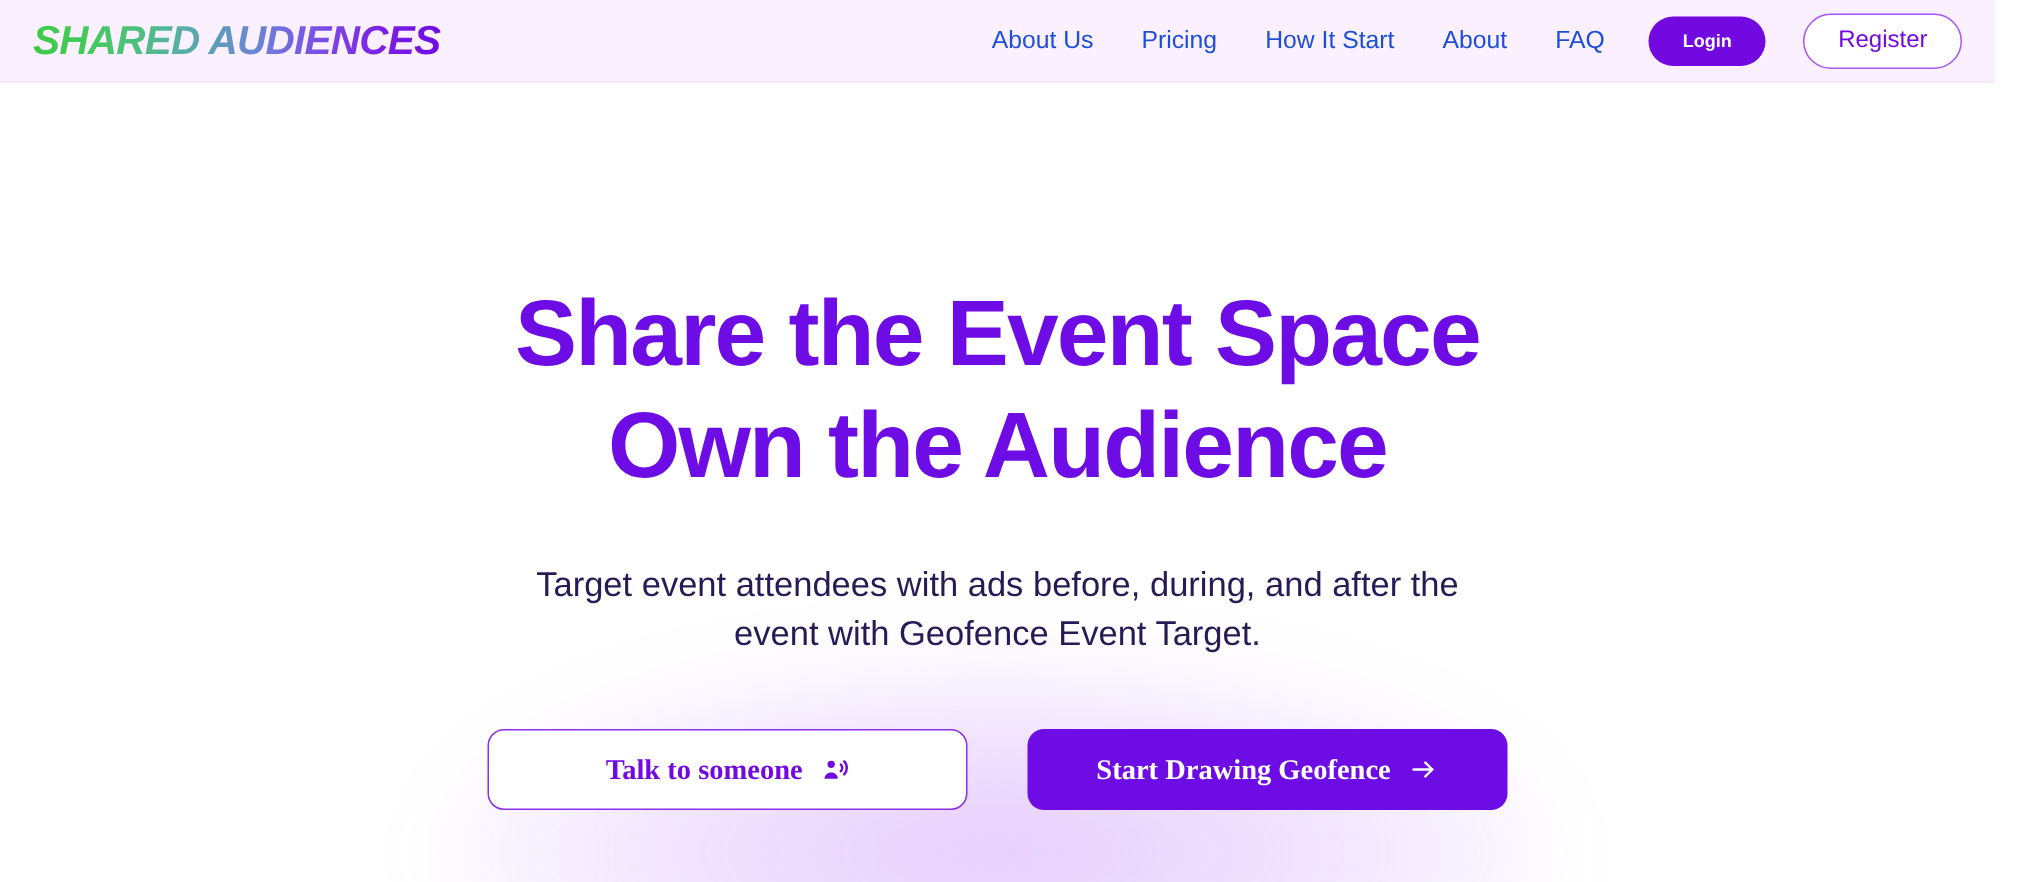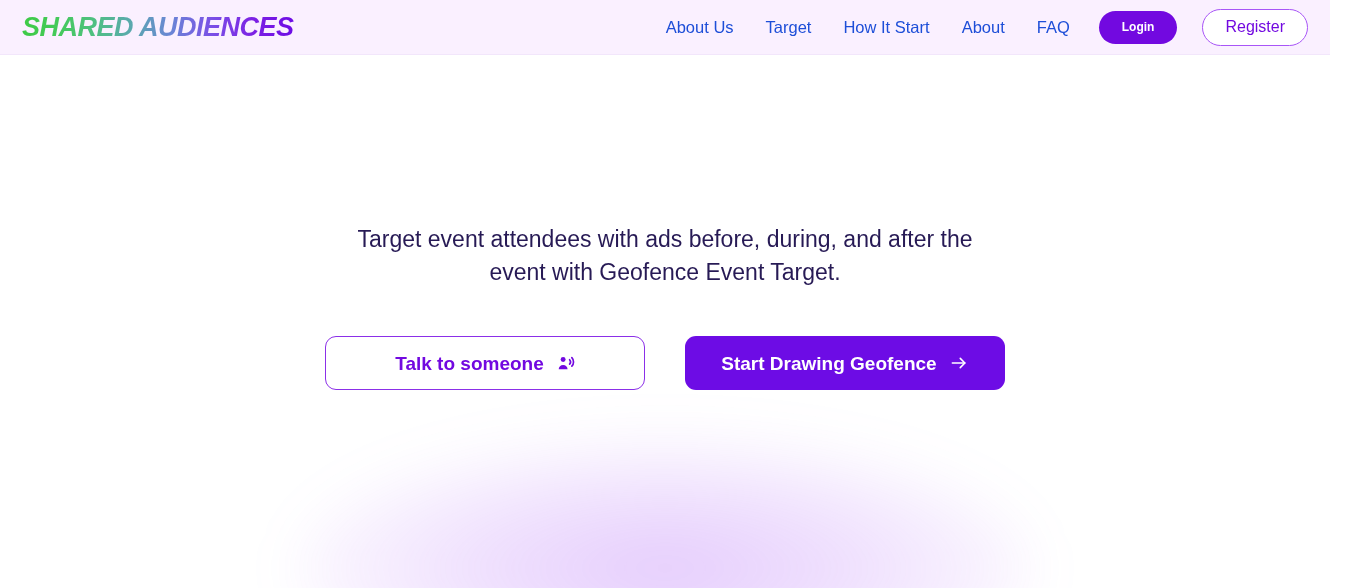--- a/index.html
+++ b/index.html
@@ -158,21 +158,21 @@
     justify-content: center;
     align-items: center;
     gap: 40px;
   }
 
   .btn-cta {
     display: inline-flex;
     align-items: center;
     justify-content: center;
     gap: 12px;
-    font-family: Liberation Sans, sans-serif;
+    font-family: Liberation Serif, serif;
     font-size: 19px;
     font-weight: bold;
     border-radius: 11px;
     cursor: pointer;
     height: 54px;
     line-height: 1;
   }
 
   .btn-talk {
     width: 320px;
@@ -197,41 +197,45 @@
 <div class="page">
 
   <header class="header">
 
     <div class="logo">SHARED AUDIENCES</div>
 
     <nav class="nav">
 
       <a class="nav-link" href="#">About Us</a>
 
-      <a class="nav-link" href="#">Target</a>
+      <a class="nav-link" href="#">Pricing</a>
 
       <a class="nav-link" href="#">How It Start</a>
 
       <a class="nav-link" href="#">About</a>
 
       <a class="nav-link" href="#">FAQ</a>
 
       <button class="btn-login">Login</button>
 
       <button class="btn-register">Register</button>
 
     </nav>
   </header>
 
   <section class="hero">
 
     <div class="glow"></div>
 
     <div class="hero-inner">
 
+      <h1 class="headline">
+        <span class="line">Share the Event Space</span>
+        <span class="line">Own the Audience</span>
+      </h1>
 
       <p class="subtitle">
         <span class="line">Target event attendees with ads before, during, and after the</span>
         <span class="line">event with Geofence Event Target.</span>
       </p>
 
       <div class="cta-row">
 
         <button class="btn-cta btn-talk">
           <span>Talk to someone</span>

